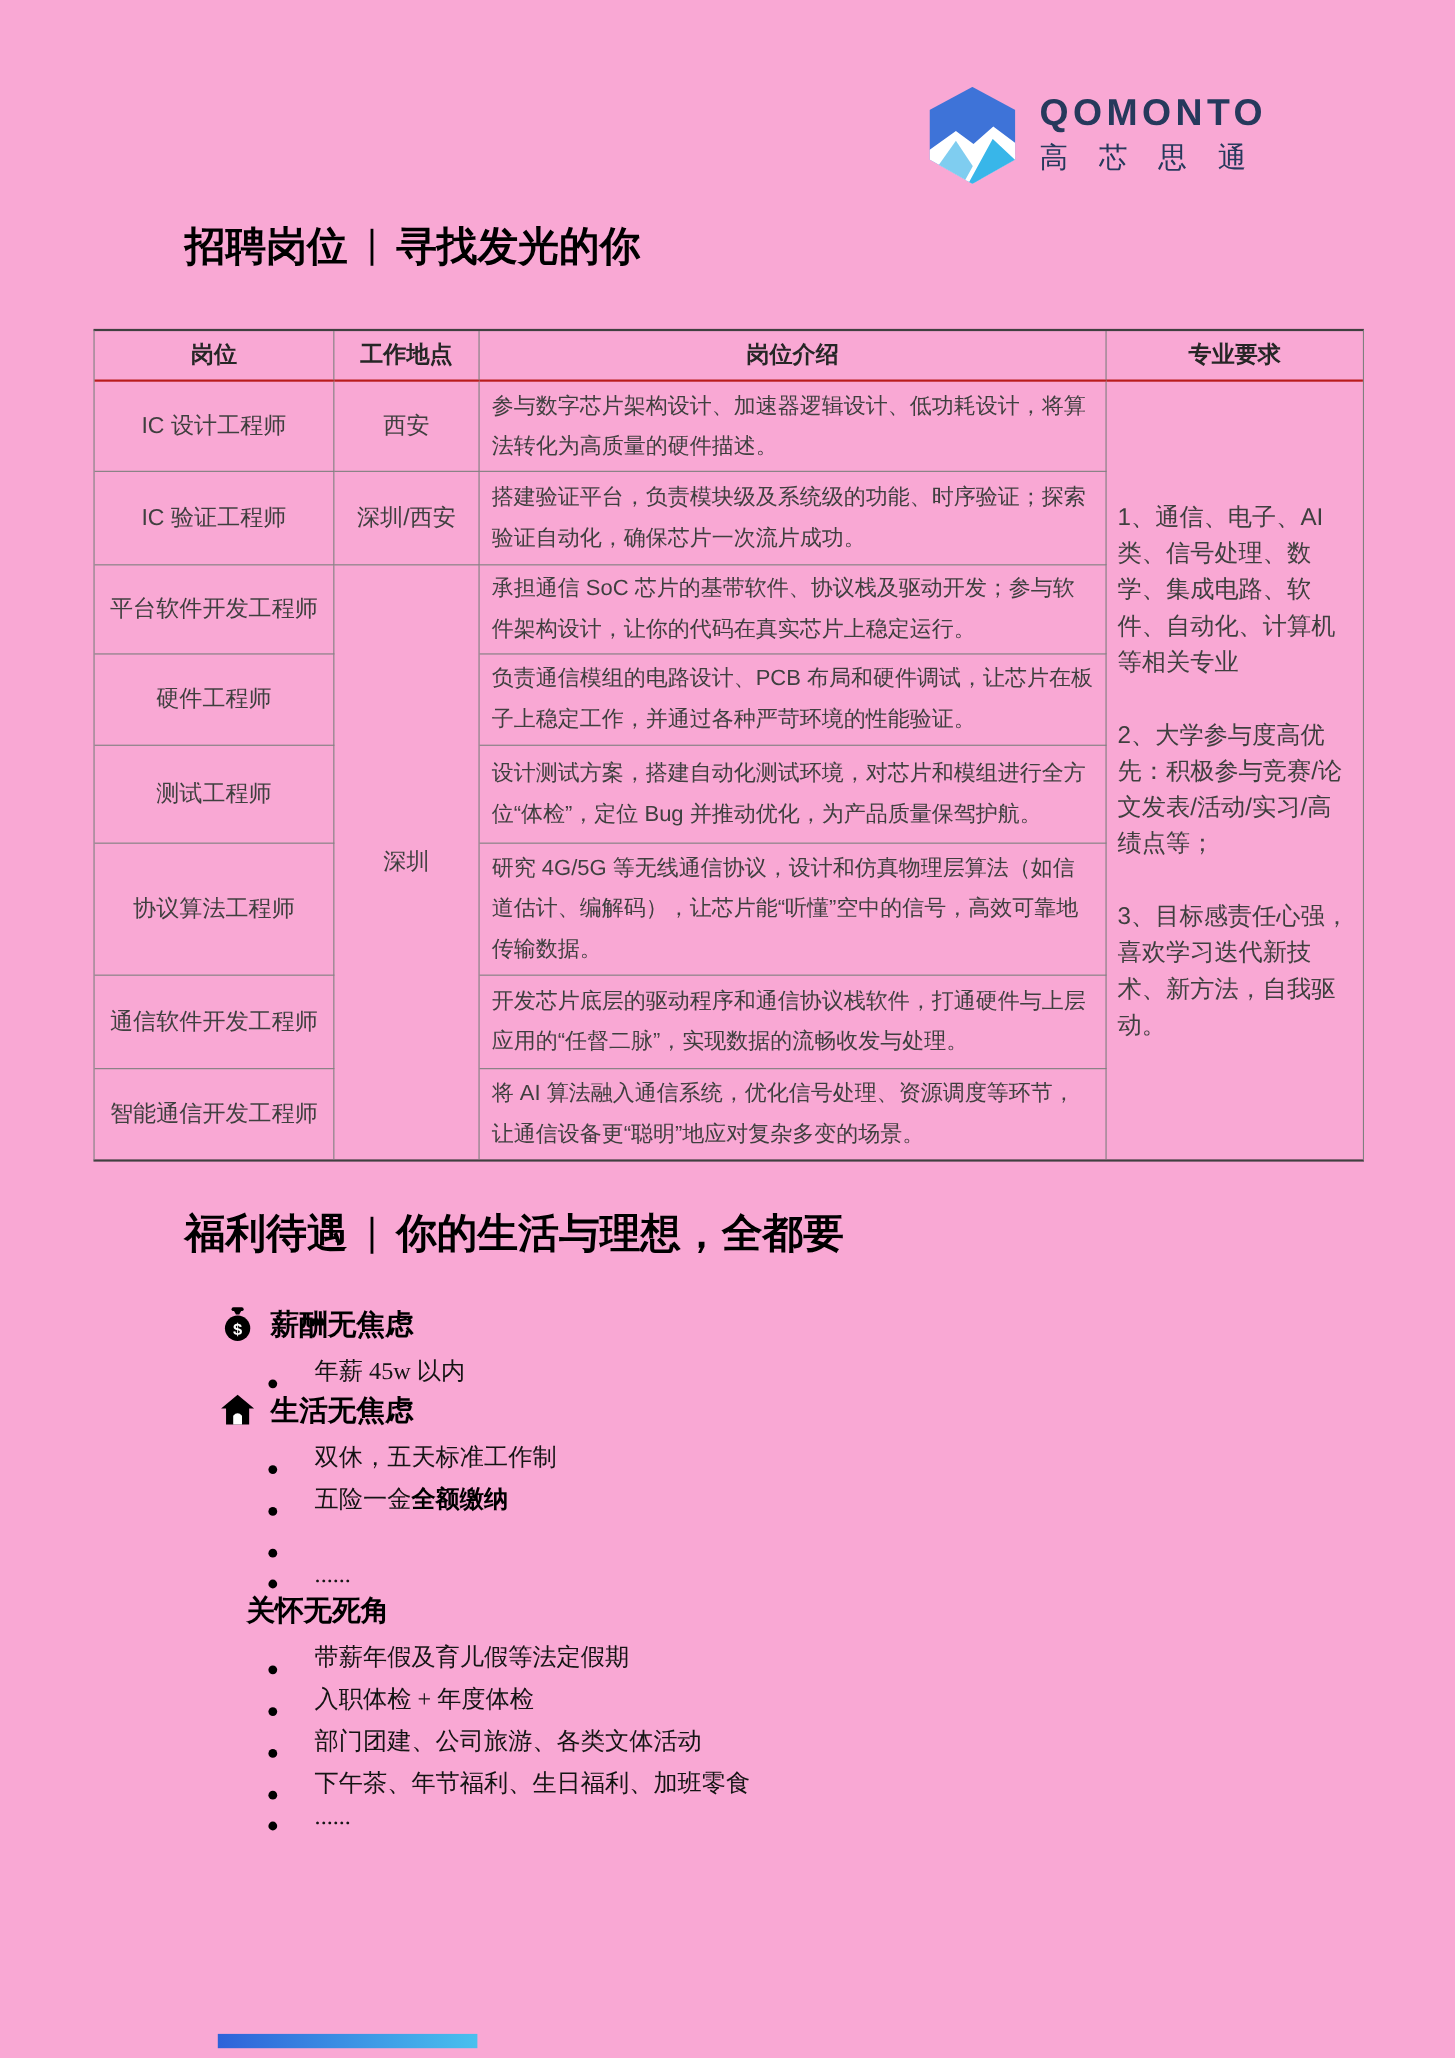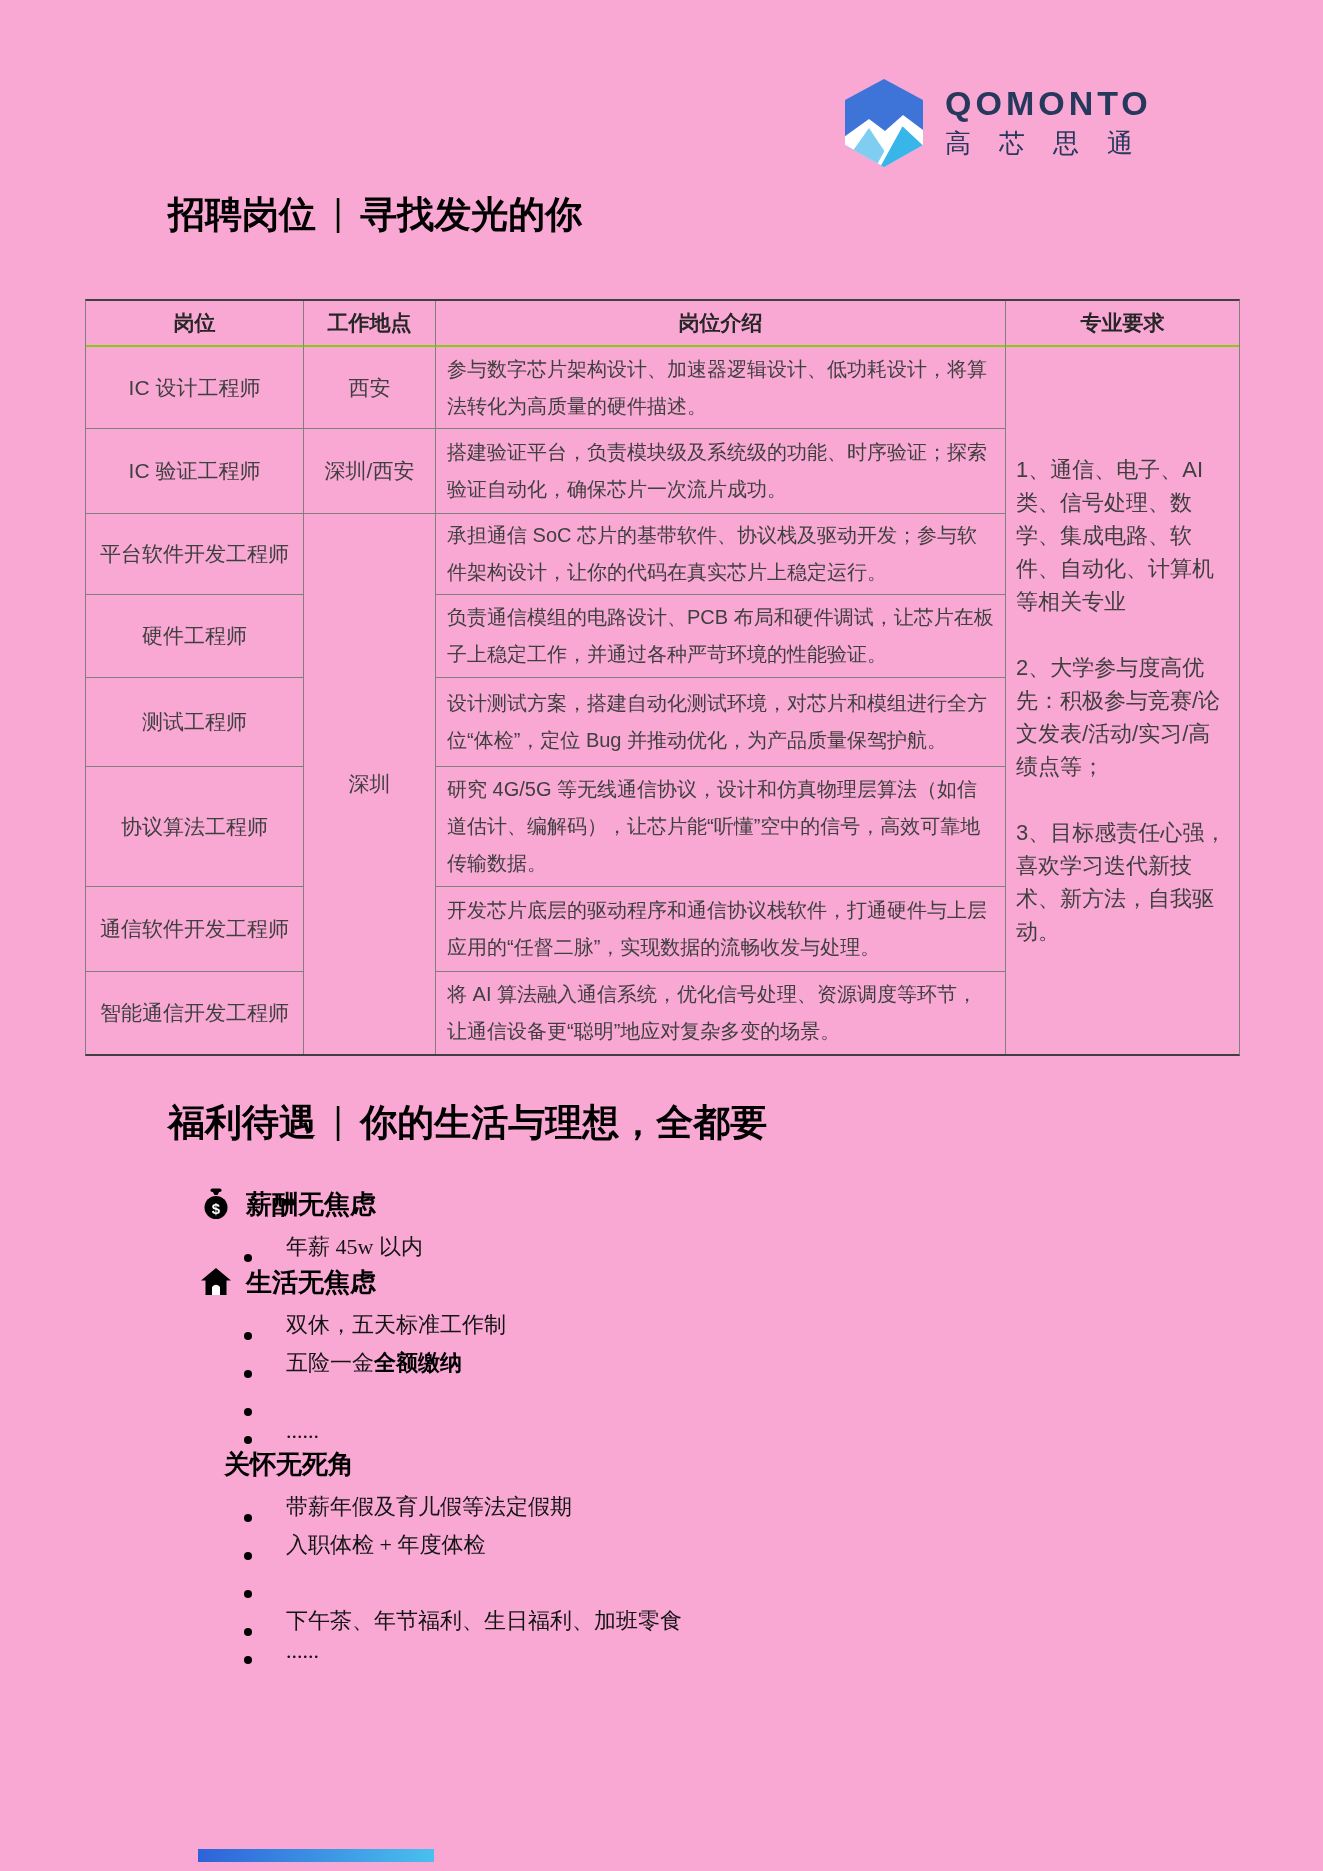--- a/index.html
+++ b/index.html
@@ -23,40 +23,40 @@
     color:#26395c; white-space:nowrap;
   }
 
   
   .sec-title {
     position:absolute; left:168px; margin:0;
     font-family:"Liberation Serif","DejaVu Serif",serif;
     font-weight:bold; font-size:37px; line-height:46px; color:#000;
     white-space:nowrap;
   }
-  #jobs-title { top:192px; }
+  #jobs-title { top:202px; }
   #benefits-title { top:1100px; }
   .sec-sep { display:inline-block; margin:0 18px; position:relative; top:-2px; }
 
   
   .jobs-table {
     position:absolute; left:85px; top:299px;
     display:grid;
     grid-template-columns:218px 132px 570px 233px;
     grid-template-rows:46px 82px 85px 81px 83px 89px 120px 85px 82px;
     border-top:2px solid #404040; border-bottom:2px solid #404040;
     border-left:1px solid #7f7f7f; border-right:1px solid #7f7f7f;
     font-size:21px;
   }
   .cell {
     border-right:1px solid #7f7f7f; border-bottom:1px solid #7f7f7f;
     display:flex; align-items:center; justify-content:center;
     text-align:center; line-height:26px; padding:0 4px; box-sizing:border-box;
   }
-  .cell.head { font-weight:bold; color:#262626; border-bottom:2px solid #84cc16; }
+  .cell.head { font-weight:bold; color:#262626; border-bottom:2px solid #b91c1c; }
   .cell.desc {
     justify-content:flex-start; text-align:left; padding:0 11px;
     font-size:20px; line-height:37px;
   }
   .cell.req {
     border-right:none; align-items:center; padding:0 10px;
     font-size:22px; line-height:33px; text-align:left; justify-content:flex-start;
   }
   .cell.req .req-inner p { margin:0 0 33px 0; }
   .cell.req .req-inner p:last-child { margin-bottom:0; }
@@ -206,20 +206,21 @@
     <div class="b-item">
       <span class="dot"></span>
       <span><span>带薪年假及育儿假等法定假期</span></span>
     </div>
     <div class="b-item">
       <span class="dot"></span>
       <span><span>入职体检 + 年度体检</span></span>
     </div>
     <div class="b-item">
       <span class="dot"></span>
+      <span><span>部门团建、公司旅游、各类文体活动</span></span>
     </div>
     <div class="b-item">
       <span class="dot"></span>
       <span><span>下午茶、年节福利、生日福利、加班零食</span></span>
     </div>
     <div class="b-item small">
       <span class="dot"></span>
       <span><span>......</span></span>
     </div>
 

